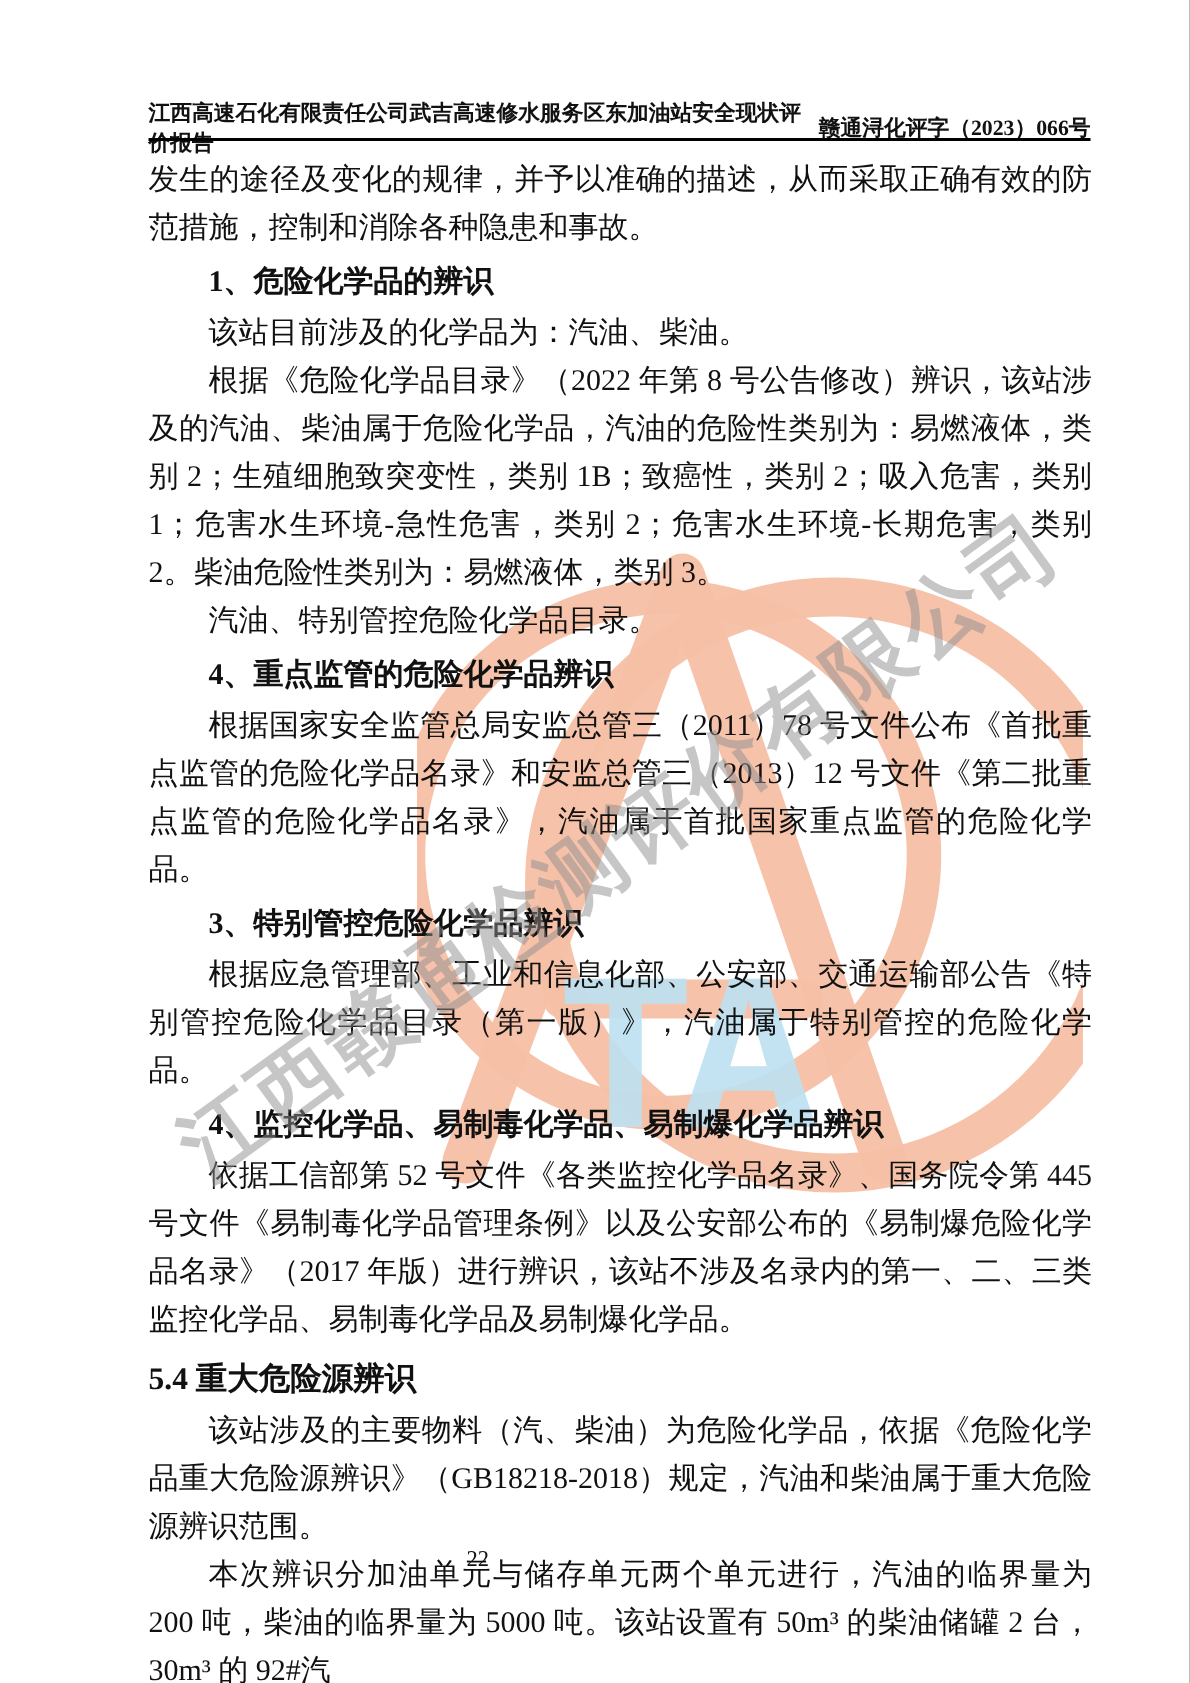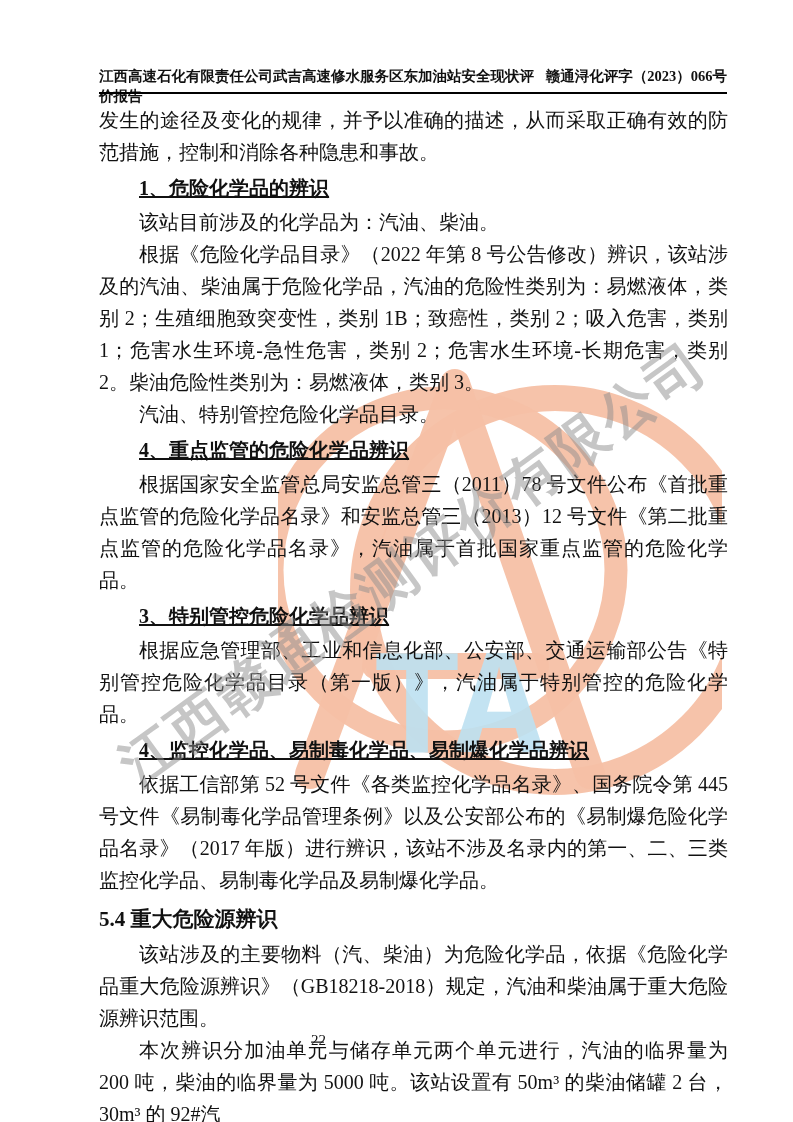--- a/index.html
+++ b/index.html
@@ -9,21 +9,21 @@
     background:#ffffff;
     margin:0 auto;
     overflow:hidden;
     font-family:"Liberation Serif","DejaVu Serif",serif;
     color:#111;
   }
 
   
   .hdr{
     position:absolute;left:99px;top:66px;width:628px;
-    display:flex;justify-content:space-between;align-items:flex-start;
+    display:flex;justify-content:space-between;align-items:center;
     font-size:14.5px;font-weight:bold;line-height:20px;
     z-index:3;
   }
   .hdr-rule{
     position:absolute;left:99px;top:92px;width:628px;height:0;
     border-bottom:2.2px solid #000;z-index:3;
   }
 
   
   .body-text{
@@ -34,21 +34,21 @@
   }
   .body-text p,.body-text h2,.body-text h3{margin:0;padding:0;}
   .p{text-indent:2em;}
   .p-cont{text-indent:0;}
   .h2{
     font-size:21px;font-weight:bold;text-indent:0;
     line-height:34px;margin-top:6px !important;margin-bottom:2px !important;
   }
   .h3{
     font-size:20px;font-weight:bold;text-indent:2em;
-    line-height:33px;margin-top:4px !important;margin-bottom:1px !important;text-decoration:underline;
+    line-height:33px;margin-top:4px !important;margin-bottom:1px !important;
   }
 
   
   .ftr{
     position:absolute;left:0;top:1032px;width:637px;
     text-align:center;font-size:15px;z-index:3;
   }
 
   
   .wm-logo{

